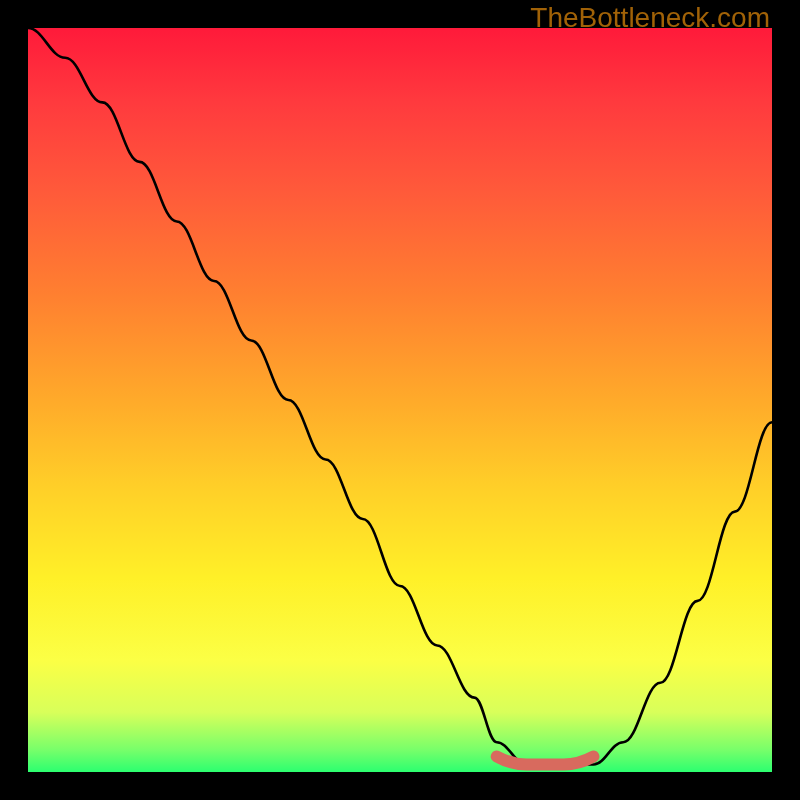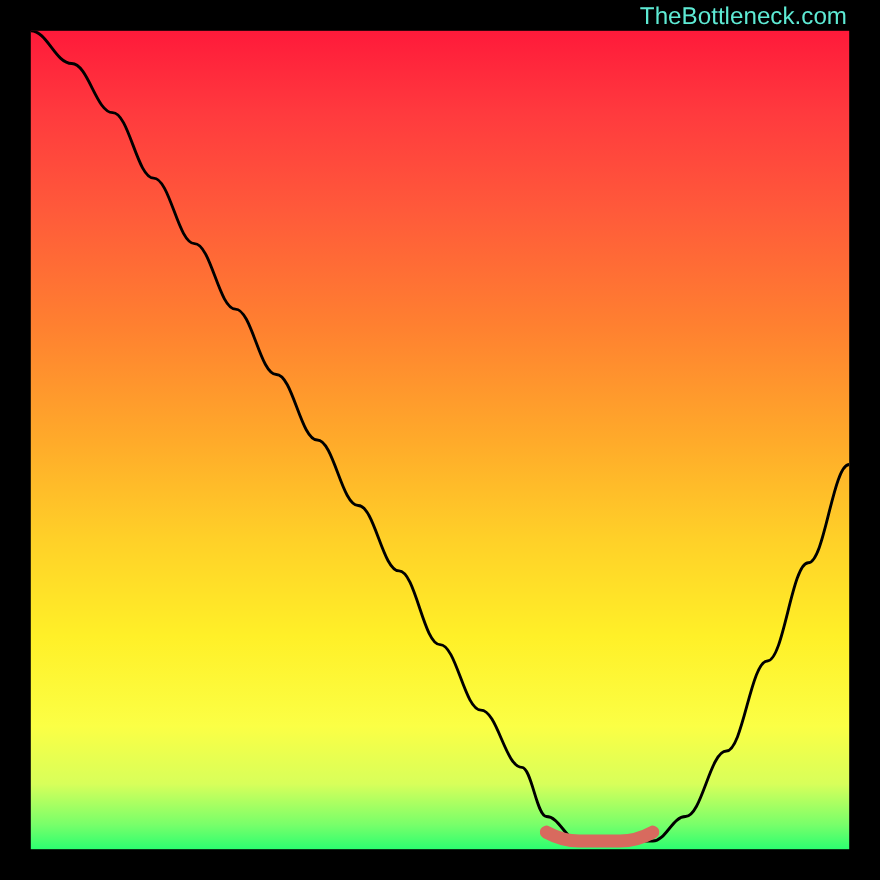--- a/index.html
+++ b/index.html
@@ -29,22 +29,22 @@
       #fbff45 85%,
       #d8ff5a 92%,
       #78ff6a 97%,
       #2cff70 100%
     );
   }
   .watermark {
     position: absolute;
     top: 2px;
     right: 30px;
-    color: #5eead4;
-    font-size: 22px;
+    color: #a16207;
+    font-size: 28px;
     font-weight: 500;
     user-select: none;
   }
   svg.curve {
     position: absolute;
     left: 0;
     top: 0;
     width: 744px;
     height: 744px;
   }

